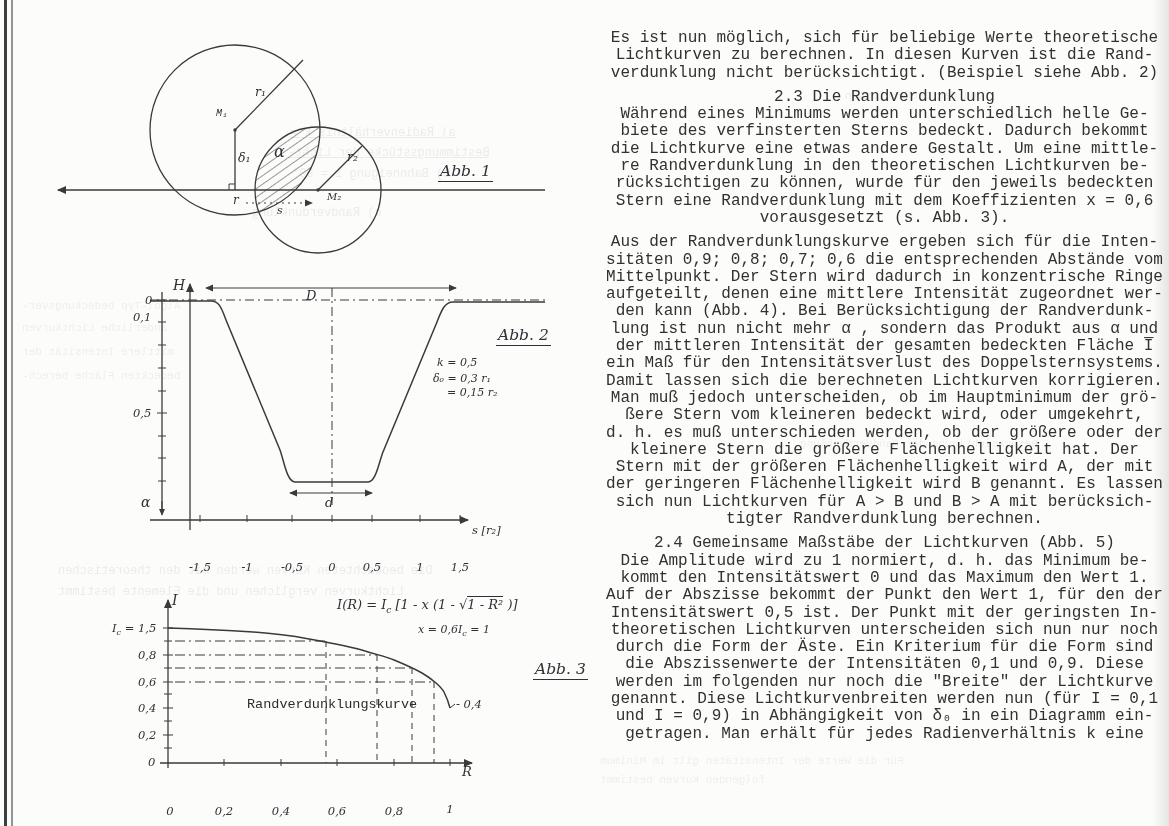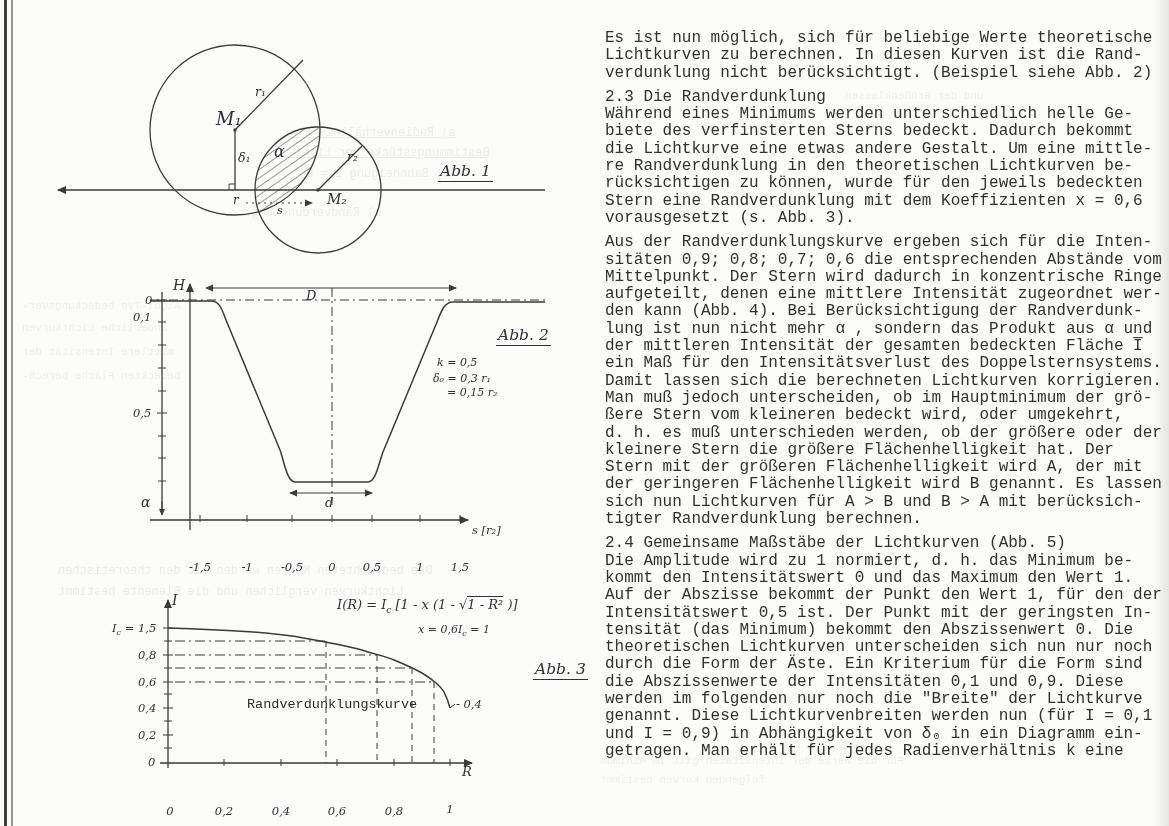--- a/index.html
+++ b/index.html
@@ -5,21 +5,21 @@
   html,body{margin:0;padding:0;background:#dddcd8;}
   .canvas{position:relative;width:1169px;height:826px;background:#fcfcfa;overflow:hidden;
           font-family:"Liberation Mono",monospace;}
   
   .edge1{position:absolute;left:4px;top:0;width:3px;height:826px;background:#1c1c1c;opacity:.85;}
   .edge2{position:absolute;left:11px;top:0;width:2px;height:826px;background:#2a2a2a;opacity:.5;}
   .right-shade{position:absolute;right:0;top:0;width:16px;height:100%;
                background:linear-gradient(to right,rgba(0,0,0,0),rgba(120,120,115,.18));}
   
   .page-right{position:absolute;left:592px;top:30px;width:572px;}
-  .para{margin:0 0 7px 13px;}
+  .para{margin:0 0 7px 13px;text-align:center;}
   .tline{white-space:pre;font-size:16px;line-height:17.3px;color:#32322d;}
   
   .page-left{position:absolute;left:0;top:0;width:588px;height:826px;}
   .figs{position:absolute;left:0;top:0;}
   .lab{position:absolute;white-space:nowrap;}
   .hw{font-family:"DejaVu Serif",serif;font-style:italic;color:#2e3236;}
   .num{font-size:11.5px;}
   .cent{transform:translateX(-50%);margin-top:35px;}
   .figcap{font-size:15.5px;border-bottom:1.4px solid #2e3236;padding:0 2px 1px 2px;}
   .mono-lab{font-family:"Liberation Mono",monospace;font-size:13.5px;color:#2c2c28;}
@@ -157,26 +157,26 @@
         <g stroke-width="1" stroke-dasharray="6 5">
           <line x1="326" y1="641" x2="326" y2="763"></line>
           <line x1="377" y1="655" x2="377" y2="763"></line>
           <line x1="412" y1="668" x2="412" y2="763"></line>
           <line x1="434" y1="682" x2="434" y2="763"></line>
         </g>
         <line x1="450" y1="708" x2="455" y2="704" stroke-width="1"></line>
       </g>
     </svg>
 
-    <div class="lab hw" style="left:216px;top:108px;font-size:18px;">M₁</div>
+    <div class="lab hw" style="left:216px;top:108px;font-size:10px;font-family:Liberation Mono, monospace;">M₁</div>
     <div class="lab hw" style="left:255px;top:84px;font-size:12.5px;">r₁</div>
     <div class="lab hw" style="left:238px;top:150px;font-size:12.5px;">δ₁</div>
     <div class="lab hw" style="left:274px;top:142px;font-size:16px;">α</div>
     <div class="lab hw" style="left:347px;top:149px;font-size:12.5px;">r₂</div>
-    <div class="lab hw" style="left:327px;top:191px;font-size:14px;">M₂</div>
+    <div class="lab hw" style="left:327px;top:191px;font-size:10px;">M₂</div>
     <div class="lab hw" style="left:233px;top:193px;font-size:12px;">r</div>
     <div class="lab hw" style="left:277px;top:204px;font-size:11px;">s</div>
     <div class="lab hw figcap" style="left:438px;top:134px;margin-top:28px;">Abb. 1</div>
 
     <div class="lab hw" style="left:173px;top:277px;font-size:14px;">H</div>
     <div class="lab hw num" style="left:145px;top:293px;">0</div>
     <div class="lab hw num" style="left:133px;top:310px;">0,1</div>
     <div class="lab hw num" style="left:133px;top:406px;">0,5</div>
     <div class="lab hw" style="left:141px;top:494px;font-size:14px;">α</div>
     <div class="lab hw" style="left:306px;top:288px;font-size:13px;">D</div>
@@ -250,21 +250,20 @@
         <div class="tline">der geringeren Flächenhelligkeit wird B genannt. Es lassen</div>
         <div class="tline">sich nun Lichtkurven für A &gt; B und B &gt; A mit berücksich-</div>
         <div class="tline">tigter Randverdunklung berechnen.</div>
       </div>
     <div class="para">
         <div class="tline">2.4 Gemeinsame Maßstäbe der Lichtkurven (Abb. 5)</div>
         <div class="tline">Die Amplitude wird zu 1 normiert, d. h. das Minimum be-</div>
         <div class="tline">kommt den Intensitätswert 0 und das Maximum den Wert 1.</div>
         <div class="tline">Auf der Abszisse bekommt der Punkt den Wert 1, für den der</div>
         <div class="tline">Intensitätswert 0,5 ist. Der Punkt mit der geringsten In-</div>
-        <div class="tline">tensität (das Minimum) bekommt den Abszissenwert 0. Die</div>
         <div class="tline">theoretischen Lichtkurven unterscheiden sich nun nur noch</div>
         <div class="tline">durch die Form der Äste. Ein Kriterium für die Form sind</div>
         <div class="tline">die Abszissenwerte der Intensitäten 0,1 und 0,9. Diese</div>
         <div class="tline">werden im folgenden nur noch die "Breite" der Lichtkurve</div>
         <div class="tline">genannt. Diese Lichtkurvenbreiten werden nun (für I = 0,1</div>
         <div class="tline">und I = 0,9) in Abhängigkeit von δ₀ in ein Diagramm ein-</div>
         <div class="tline">getragen. Man erhält für jedes Radienverhältnis k eine</div>
       </div>
   </div>
 

